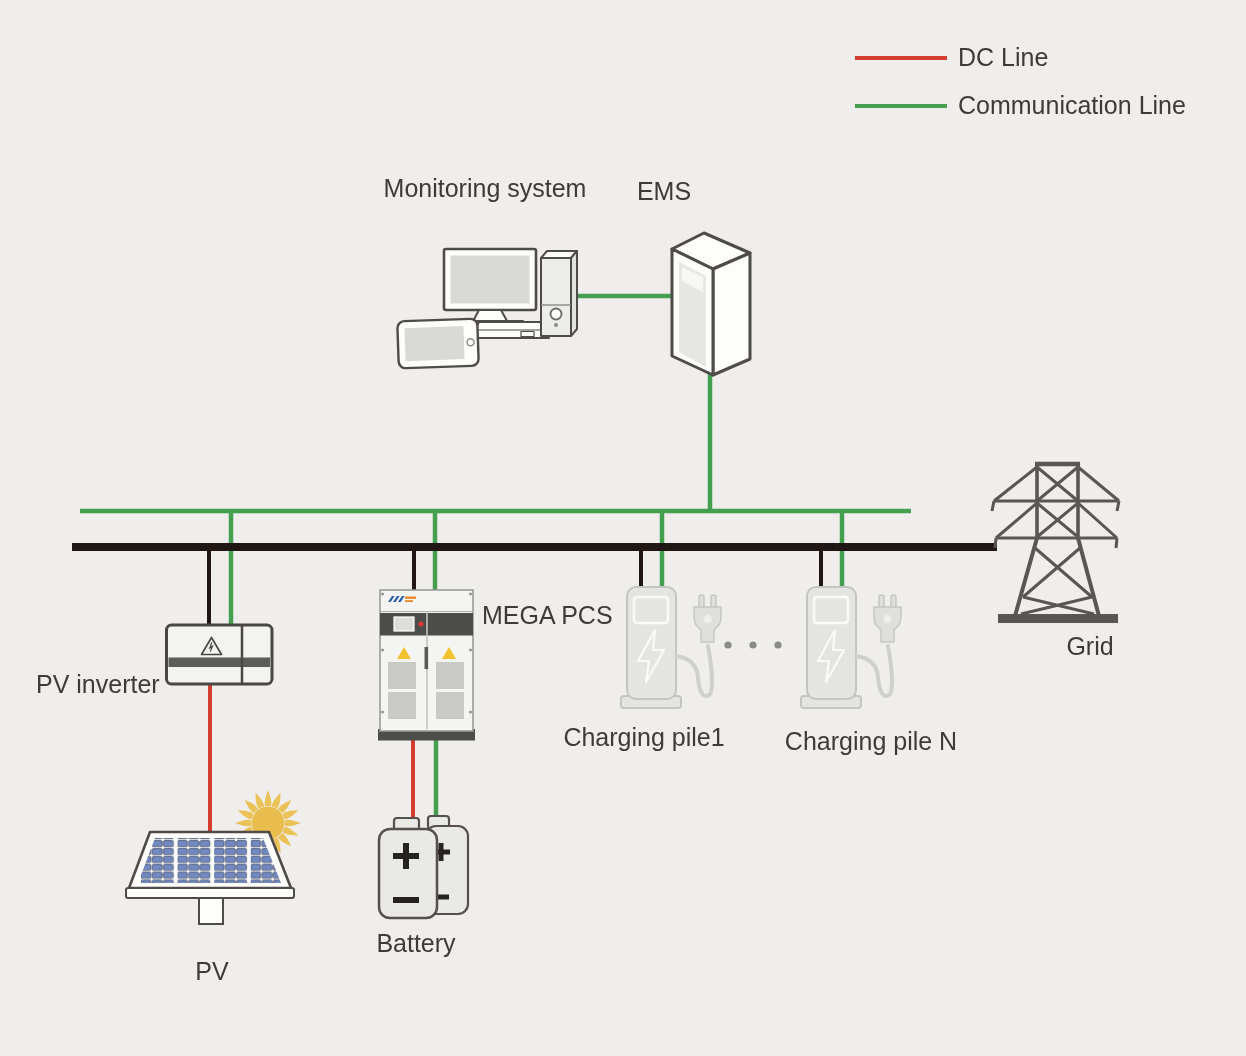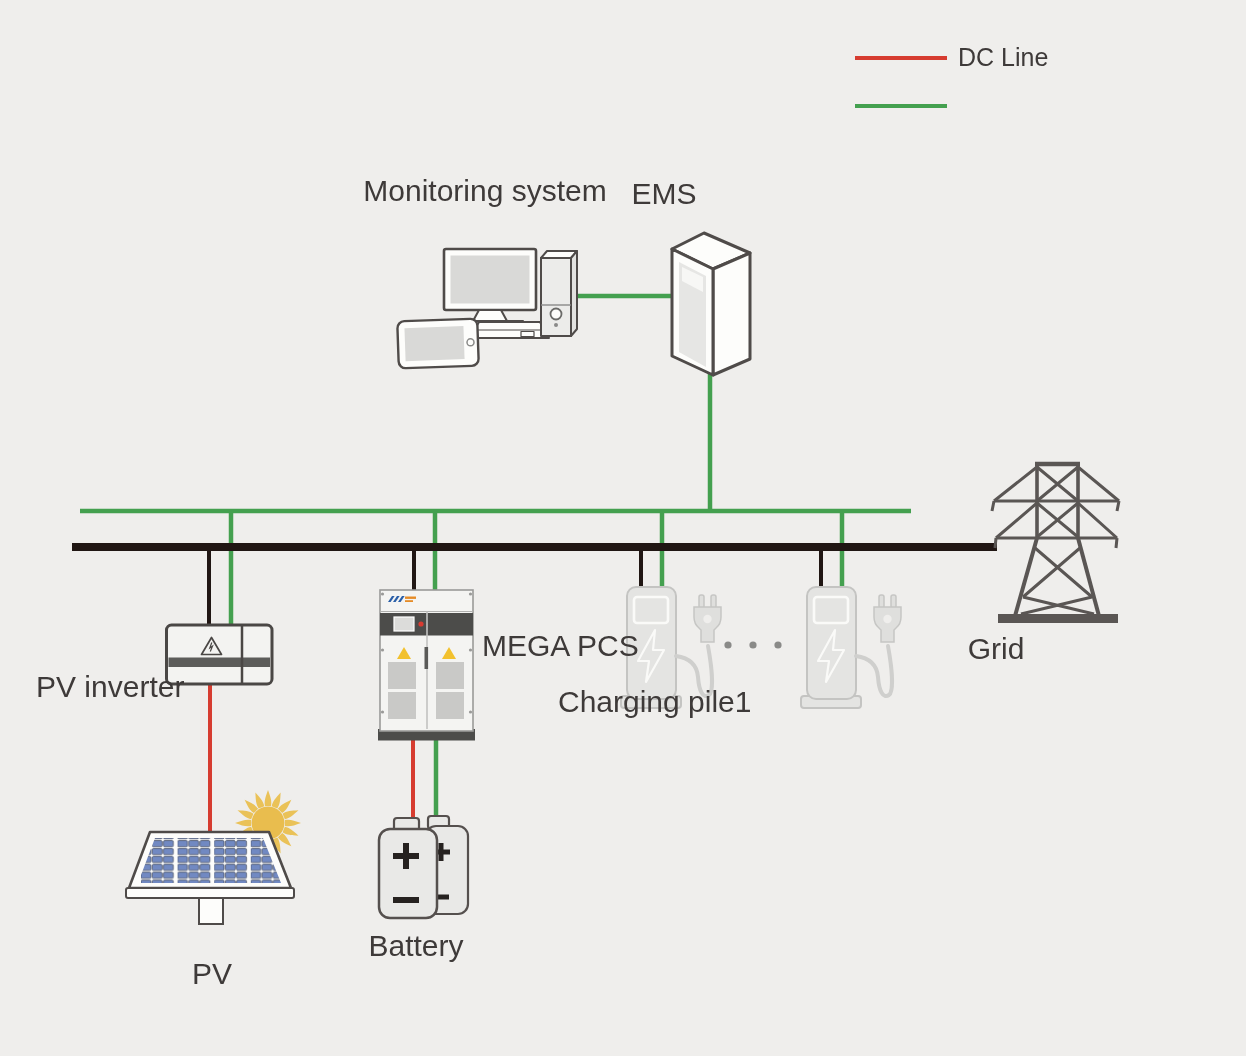--- a/index.html
+++ b/index.html
@@ -6,21 +6,21 @@
     --dc-line:#d63c30; --ac-line:#201613; --communication-line:#44a04f;
     --background:#efeeec; --text:#3e3a39;
   }
   *{box-sizing:border-box;margin:0;padding:0}
   body{font-family:"Liberation Sans","DejaVu Sans",sans-serif;background:#fff}
   .stage{position:relative;width:1246px;height:1056px;background:var(--background);overflow:hidden}
   .diagram-svg{position:absolute;left:0;top:0}
   .stroke-dc{stroke:var(--dc-line)}
   .stroke-ac{stroke:var(--ac-line)}
   .stroke-comm{stroke:var(--communication-line)}
-  .label{position:absolute;font-size:30px;color:var(--text);white-space:nowrap;line-height:1.2}
+  .label{position:absolute;font-size:25px;color:var(--text);white-space:nowrap;line-height:1.2}
   .center{text-align:center}
   
   .legend{position:absolute;left:855px;top:45px;display:flex;flex-direction:column;gap:23px}
   .legend-row{display:flex;align-items:center;height:25px}
   .legend-swatch{width:92px;margin-right:11px;flex:0 0 auto}
   .swatch-dc{height:4px;background:var(--dc-line)}
   .swatch-ac{height:5px;background:var(--ac-line)}
   .swatch-comm{height:4px;background:var(--communication-line)}
   .legend-label{font-size:25px;color:var(--text);white-space:nowrap}
 </style>
@@ -231,24 +231,26 @@
     </g>
   </svg>
 
   <div class="legend">
     <div class="legend-row">
       <div class="legend-swatch swatch-dc"></div>
       <span class="legend-label">DC Line</span>
     </div>
     <div class="legend-row">
       <div class="legend-swatch swatch-comm"></div>
+      <span class="legend-label">Communication Line</span>
     </div>
   </div>
 
   <div class="label center" style="left:310px;top:173px;width:350px">Monitoring system</div>
   <div class="label center" style="left:599px;top:176px;width:130px">EMS</div>
   <div class="label" style="left:36px;top:669px">PV inverter</div>
-  <div class="label" style="left:482px;top:628px">MEGA PCS</div>
-  <div class="label center" style="left:558px;top:684px;width:172px">Charging pile1</div>
-  <div class="label center" style="left:946px;top:631px;width:100px">Grid</div>
+  <div class="label" style="left:482px;top:600px">MEGA PCS</div>
+  <div class="label center" style="left:558px;top:722px;width:172px">Charging pile1</div>
+  <div class="label center" style="left:781px;top:726px;width:180px">Charging pile N</div>
+  <div class="label center" style="left:1040px;top:631px;width:100px">Grid</div>
   <div class="label center" style="left:160px;top:956px;width:104px">PV</div>
   <div class="label center" style="left:354px;top:928px;width:124px">Battery</div>
 </div>
 
 </body></html>

